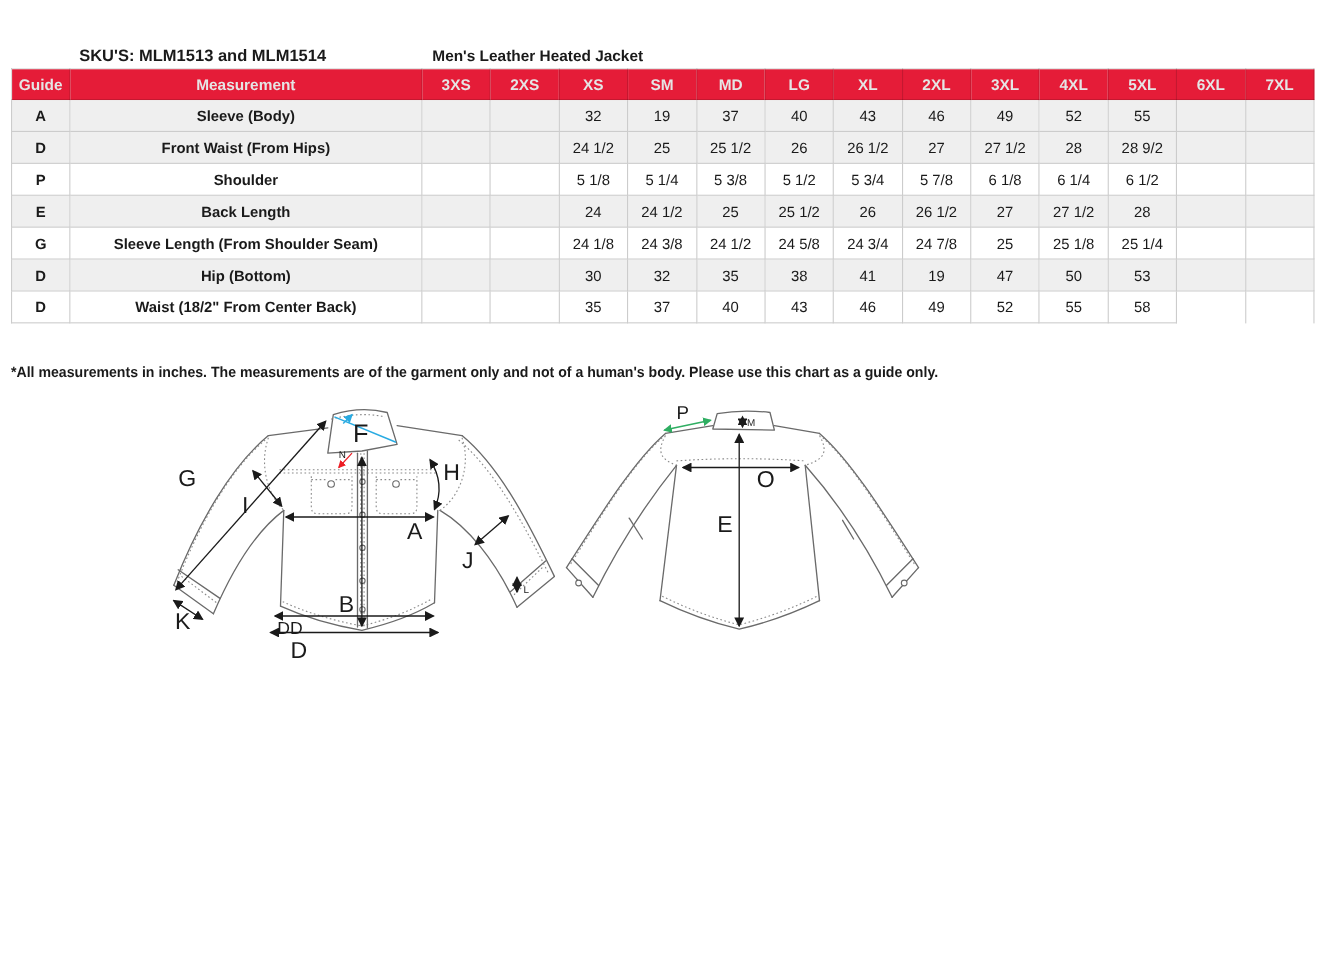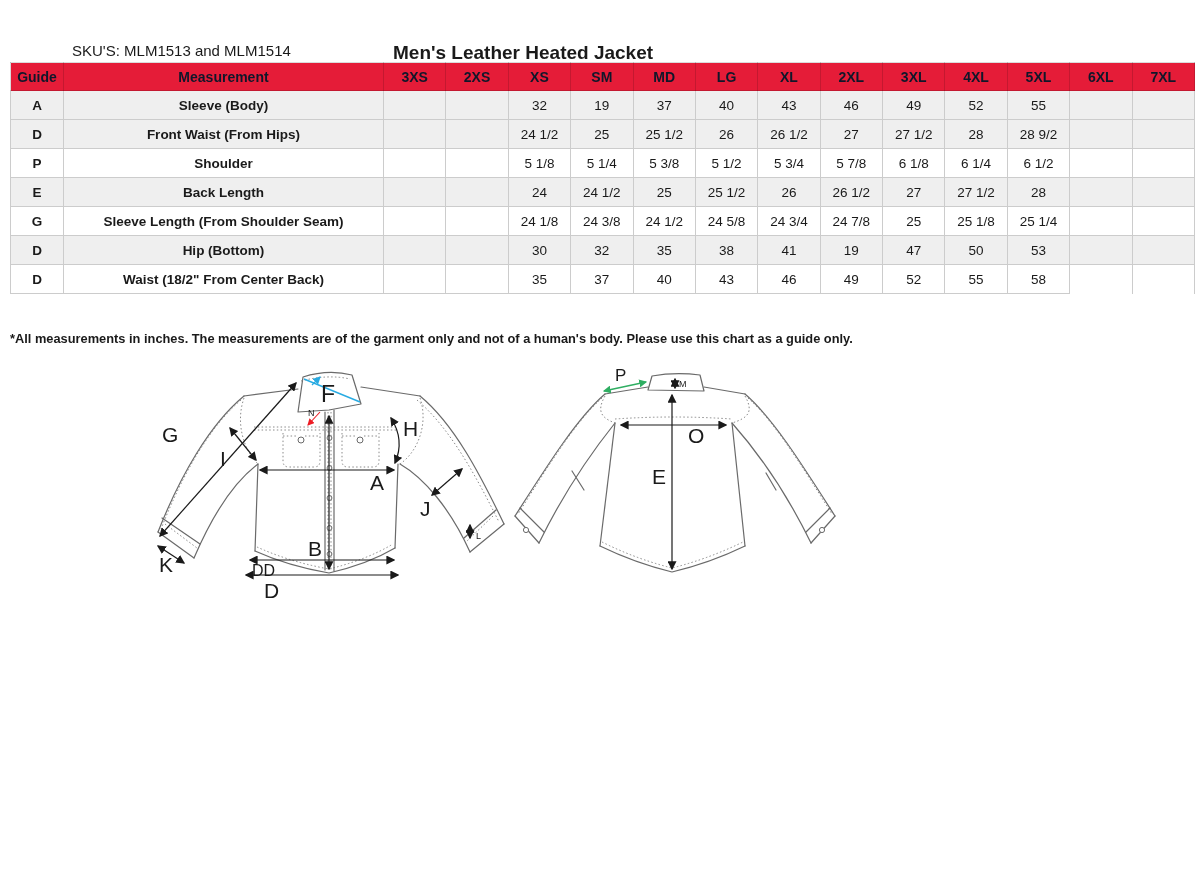--- a/index.html
+++ b/index.html
@@ -1,24 +1,24 @@
 <!DOCTYPE html>
 <html style="--header_red: #e51c38; --row_alt: #efefef; --label_cyan: #29abe2; --label_red: #ed1c24; --label_green: #2fae62;"><head>
 <meta charset="utf-8">
 <style>
   html,body{margin:0;padding:0;background:#fff;}
   body{font-family:"Liberation Sans","DejaVu Sans",sans-serif;color:#1a1a1a;}
   .canvas{position:relative;width:1200px;height:878px;background:#fff;overflow:hidden;}
 
-  .title-sku{position:absolute;left:72px;top:42px;font-size:15px;font-weight:normal;white-space:nowrap;}
-  .title-product{position:absolute;left:393px;top:42px;font-size:19px;font-weight:bold;white-space:nowrap;}
+  .title-sku{position:absolute;left:72px;top:42px;font-size:15px;font-weight:bold;white-space:nowrap;}
+  .title-product{position:absolute;left:393px;top:42px;font-size:14px;font-weight:bold;white-space:nowrap;}
 
   table.size-chart{position:absolute;left:10px;top:62px;width:1185px;border-collapse:collapse;table-layout:fixed;}
   table.size-chart th{
-    background:var(--header_red,#e51c38);color:#0f172a;font-weight:bold;font-size:14px;
+    background:var(--header_red,#e51c38);color:#e5e5e5;font-weight:bold;font-size:14px;
     height:27px;border:1px solid rgba(0,0,0,.14);padding:0;text-align:center;
   }
   table.size-chart td{
     border:1px solid #ccc;height:28px;padding:0 2px;text-align:center;
     font-size:13.5px;background:#fff;overflow:hidden;white-space:nowrap;
   }
   table.size-chart tr.alt td{background:var(--row_alt,#efefef);}
   table.size-chart td.guide, table.size-chart td.meas{font-weight:bold;}
   
   table.size-chart tr:last-child td:nth-child(14),

